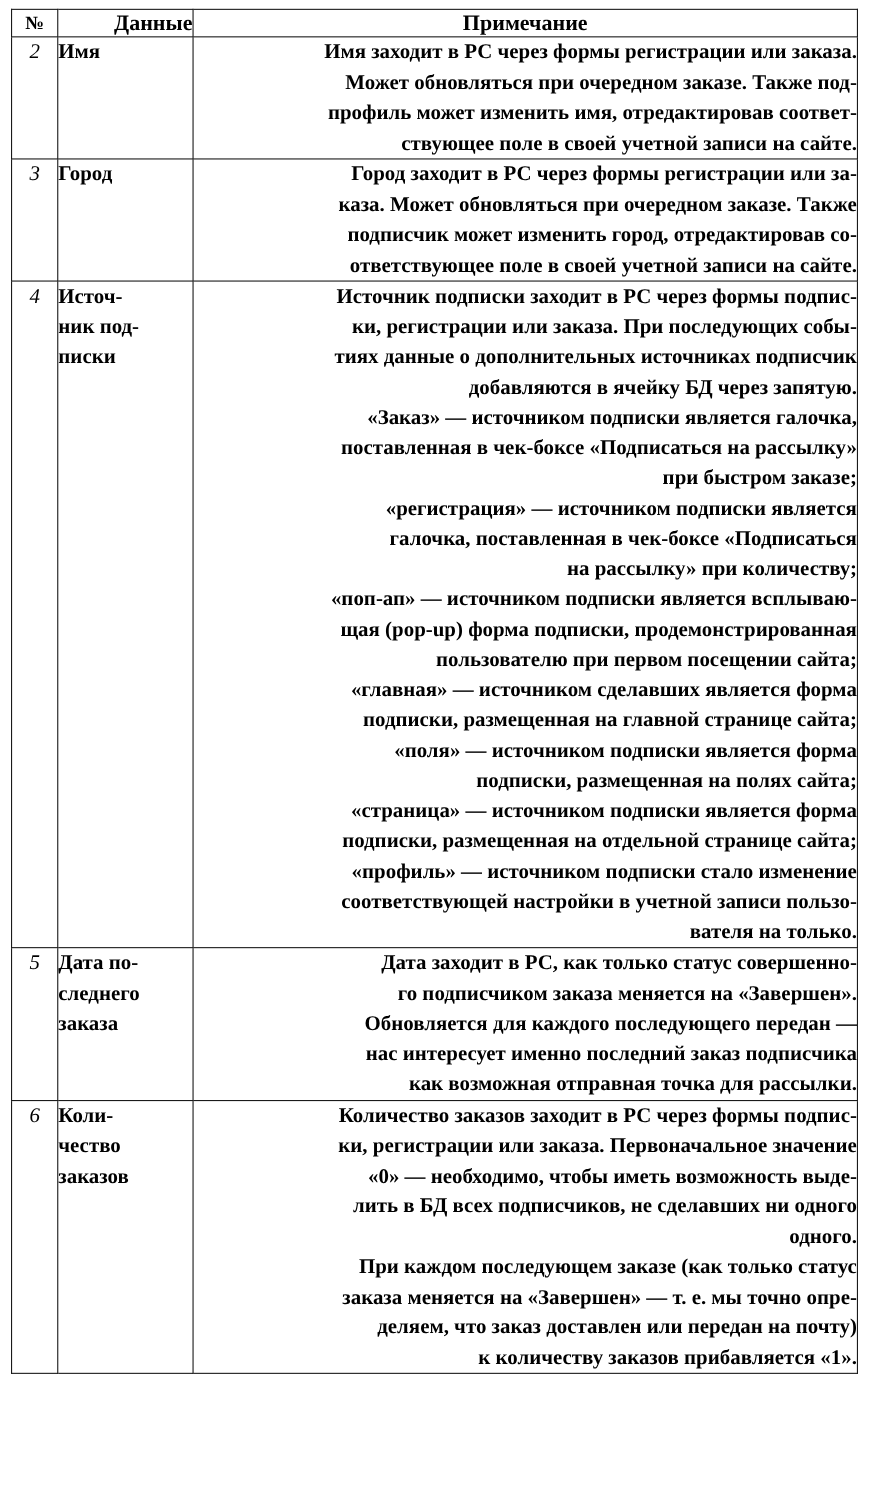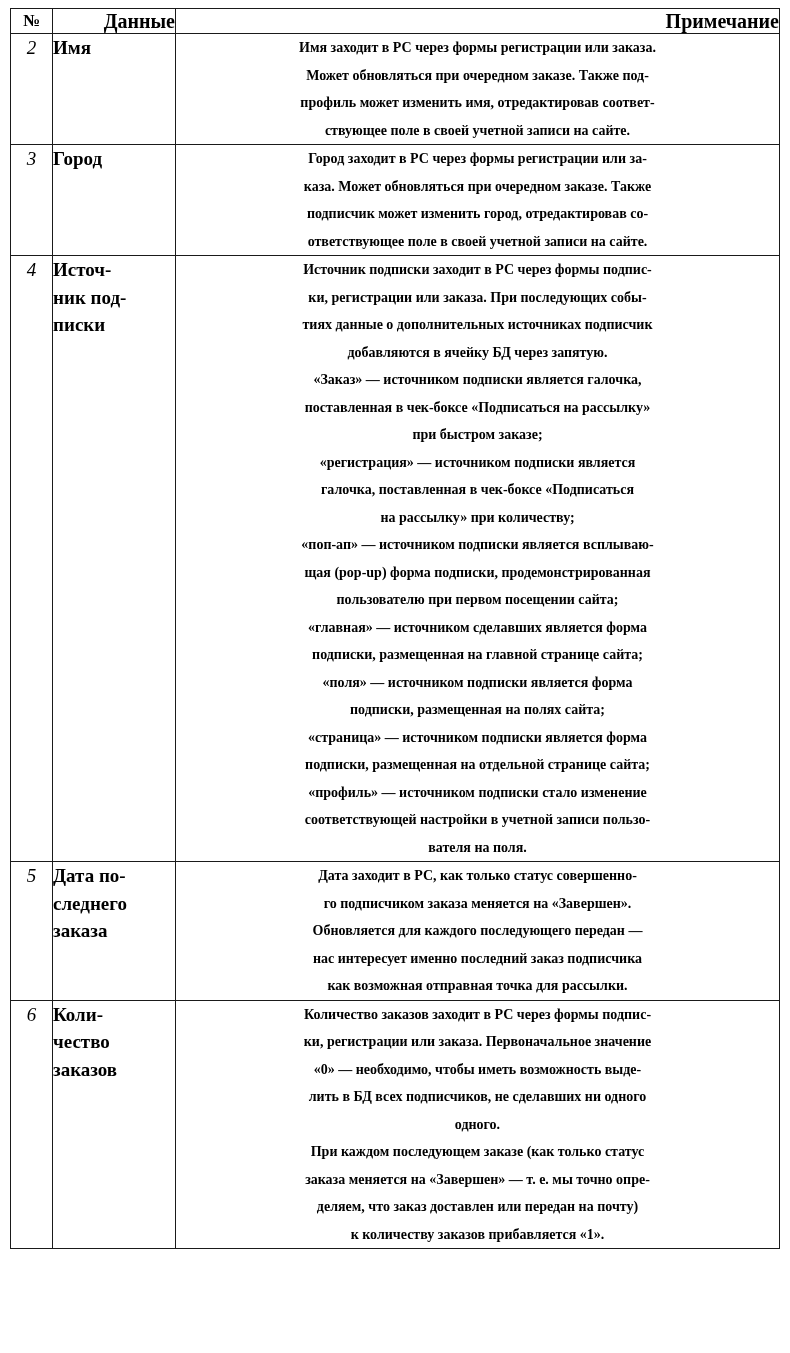--- a/index.html
+++ b/index.html
@@ -55,43 +55,43 @@
   }
   th.h-num {
     text-align: center;
     font-size: 17px;
   }
   th.h-name {
     text-align: right;
     padding-left: 13px;
   }
   th.h-note {
-    text-align: right;
+    text-align: center;
     padding-left: 13px;
     font-family: Liberation Serif, serif;
   }
 
   
   td.cell-num {
     text-align: center;
     font-style: italic;
     font-size: 19px;
     line-height: 27.5px;
     padding-top: 11px;
   }
   td.cell-name {
     text-align: left;
     font-size: 19px;
     line-height: 27.5px;
     padding: 11px 6px 10px 13px;
     word-break: normal;
   }
   td.cell-note {
-    text-align: center;
-    font-size: 14px;
+    text-align: right;
+    font-size: 19px;
     line-height: 27.5px;
     padding: 11px 8px 10px 13px;
   }
 
   td.cell-note .ln,
   td.cell-name .ln {
     display: block;
     white-space: pre;
     font-weight: bold;
   }
@@ -163,21 +163,21 @@
             <span class="ln">щая (pop-up) форма подписки, продемонстрированная</span>
             <span class="ln">пользователю при первом посещении сайта;</span>
             <span class="ln">«главная» — источником сделавших является форма</span>
             <span class="ln">подписки, размещенная на главной странице сайта;</span>
             <span class="ln">«поля» — источником подписки является форма</span>
             <span class="ln">подписки, размещенная на полях сайта;</span>
             <span class="ln">«страница» — источником подписки является форма</span>
             <span class="ln">подписки, размещенная на отдельной странице сайта;</span>
             <span class="ln">«профиль» — источником подписки стало изменение</span>
             <span class="ln">соответствующей настройки в учетной записи пользо-</span>
-            <span class="ln">вателя на поля.</span>
+            <span class="ln">вателя на только.</span>
           </td>
         </tr>
         <tr>
           <td class="cell-num">5</td>
           <td class="cell-name">
             <span class="ln">Дата по-</span>
             <span class="ln">следнего</span>
             <span class="ln">заказа</span>
           </td>
           <td class="cell-note">

